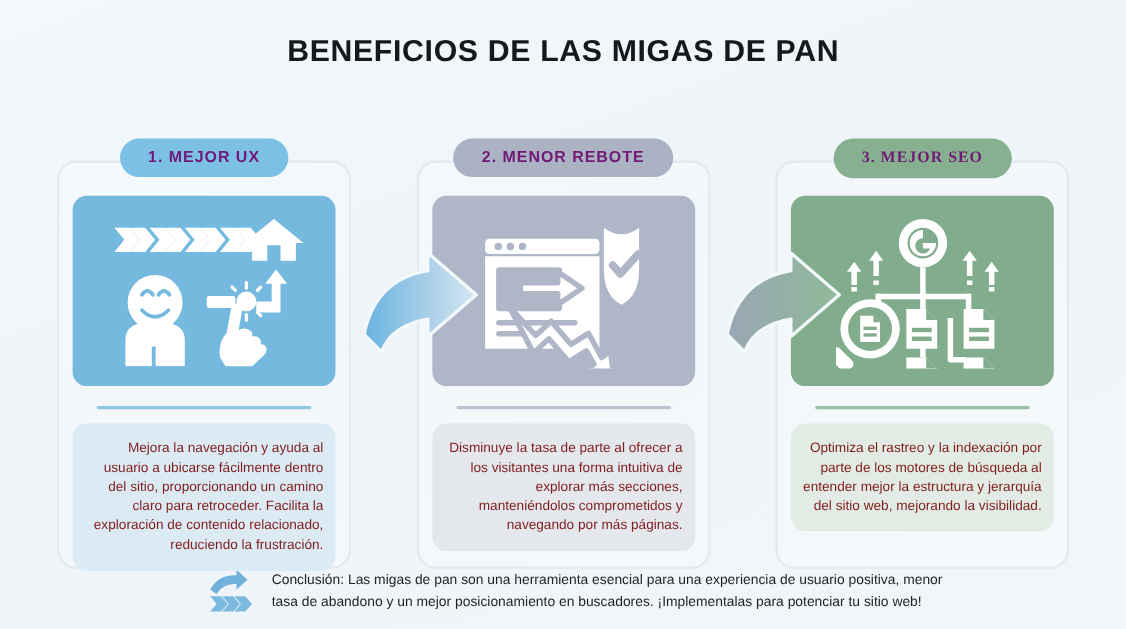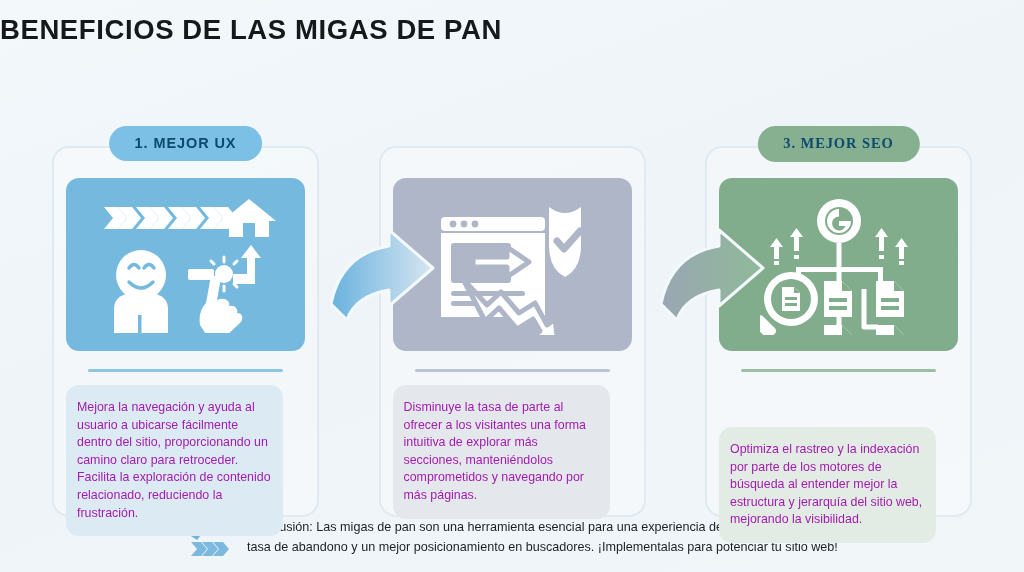--- a/index.html
+++ b/index.html
@@ -8,22 +8,22 @@
     width: 1024px;
     height: 572px;
     overflow: hidden;
     font-family: "Liberation Sans", sans-serif;
     background: linear-gradient(160deg, #f3f8fb 0%, #eef4f8 45%, #f1f6f9 100%);
     position: relative;
   }
 
   
   .title-wrap {
-    padding-top: 12px;
-    text-align: left;
+    padding-top: 28px;
+    text-align: center;
   }
   .title-line {
     font-size: 27.5px;
     font-weight: bold;
     letter-spacing: 0.6px;
     color: #15191c;
     line-height: 1.32;
     text-transform: uppercase;
   }
 
@@ -55,21 +55,21 @@
     background: rgba(255,255,255,0.30);
   }
 
   .pill {
     position: absolute;
     top: 0;
     left: 50%;
     transform: translateX(-50%);
     padding: 9px 26px 10px;
     border-radius: 20px;
-    color: #0c4a6e;
+    color: #701a75;
     font-size: 14.5px;
     font-weight: bold;
     letter-spacing: 0.9px;
     white-space: nowrap;
     z-index: 3;
     text-transform: uppercase;
   }
 
   .icon-panel {
     position: absolute;
@@ -92,45 +92,45 @@
     width: 195px;
     height: 3px;
     border-radius: 2px;
     z-index: 2;
   }
 
   .desc {
     position: absolute;
     top: 259px;
     left: 14px;
-    width: 217px;
+    width: 239px;
     padding: 14px 11px 14px;
     border-radius: 13px;
     font-size: 12.4px;
     line-height: 1.42;
-    text-align: left;
-    color: #a21caf;
+    text-align: right;
+    color: #7f1d1d;
     z-index: 2;
   }
 
   
   .c1 .pill { background: #7cc0e6; }
   .c1 .icon-panel { background: #76b9de; }
   .c1 .divider { background: #8ec6e6; }
   .c1 .desc { background: #dceaf4; }
 
   .c2 .pill { background: #aab2c4; }
   .c2 .icon-panel { background: #aeb6c8; }
   .c2 .divider { background: #bcc3d2; }
   .c2 .desc { background: #e4e7ec; }
 
   .c3 .pill { background: #86b090; font-family: Liberation Serif, serif; }
   .c3 .icon-panel { background: #82ad8c; }
   .c3 .divider { background: #9cc0a4; }
-  .c3 .desc { background: #e2ece4; margin-top: 42px; }
+  .c3 .desc { background: #e2ece4; }
 
   
   .connector {
     position: absolute;
     top: 228px;
     width: 104px;
     height: 96px;
     z-index: 4;
   }
   #conn-1 { left: 331px; }
@@ -222,20 +222,21 @@
     </div>
 
     <div class="divider"></div>
 
     <div class="desc">Mejora la navegación y ayuda al usuario a ubicarse fácilmente dentro del sitio, proporcionando un camino claro para retroceder. Facilita la exploración de contenido relacionado, reduciendo la frustración.</div>
   </div>
 
   <div class="card-slot c2">
     <div class="card-outline"></div>
 
+    <div class="pill">2. MENOR REBOTE</div>
 
     <div class="icon-panel">
       <svg width="150" height="140" viewBox="0 0 150 140">
         <g fill="#ffffff">
 
           <rect x="4" y="22" width="104" height="14" rx="4"></rect>
           <circle cx="16" cy="29" r="3.4" fill="#aeb6c8"></circle>
           <circle cx="27" cy="29" r="3.4" fill="#aeb6c8"></circle>
           <circle cx="38" cy="29" r="3.4" fill="#aeb6c8"></circle>
           <path d="M4 38 l104 0 l0 84 l-104 0 z"></path>

